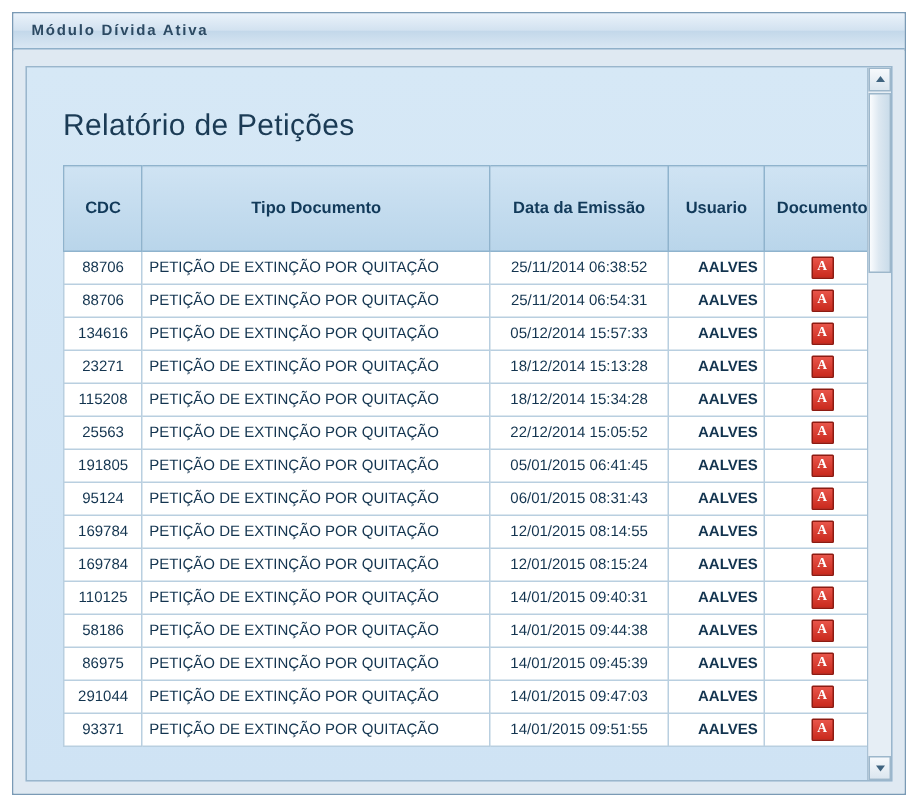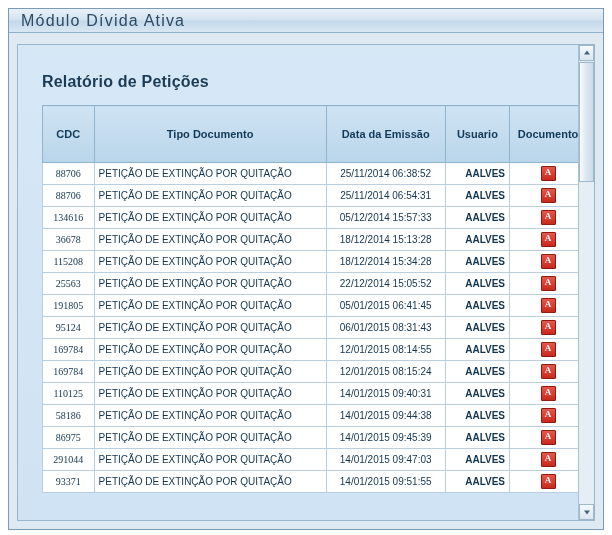--- a/index.html
+++ b/index.html
@@ -26,24 +26,24 @@
   .title-bar {
     height: 24px;
     background: linear-gradient(to bottom, #eaf2fa 0%, #d2e2f0 48%, #c3d8ea 52%, #d9e7f3 100%);
     border-bottom: 1px solid #8fb0c9;
     display: flex;
     align-items: center;
     padding-left: 12px;
     box-sizing: border-box;
   }
   .title-bar-text {
-    font-size: 16px;
+    font-size: 10px;
     color: #2c4a63;
     letter-spacing: 1.2px;
-    font-weight: normal;
+    font-weight: bold;
   }
   .window-body {
     position: absolute;
     left: 0;
     top: 25px;
     right: 0;
     bottom: 0;
     background: #dfe9f2;
     padding: 10px 8px 8px 8px;
     box-sizing: border-box;
@@ -62,23 +62,23 @@
     left: 0;
     top: 0;
     right: 16px;
     bottom: 0;
     background: linear-gradient(to bottom, #d6e8f6 0%, #cfe3f4 100%);
     overflow: hidden;
     padding: 24px 18px 0 18px;
     box-sizing: border-box;
   }
   .report-title {
-    font-size: 16px;
+    font-size: 20px;
     color: #1b3b55;
-    font-weight: bold;
+    font-weight: normal;
     margin: 4px 0 14px 6px;
     letter-spacing: 0.2px;
   }
   table.report {
     border-collapse: collapse;
     width: 545px;
     margin-left: 6px;
     background: #ffffff;
     font-size: 10px;
   }
@@ -93,21 +93,21 @@
     white-space: nowrap;
   }
   table.report td {
     border: 1px solid #b9cfe0;
     padding: 3px 4px;
     color: #13344f;
     font-size: 10px;
     white-space: nowrap;
     background: #ffffff;
   }
-  td.c-cdc { width: 48px; text-align: center; font-family: Liberation Serif, serif; }
+  td.c-cdc { width: 48px; text-align: center; }
   td.c-tipo { width: 236px; }
   td.c-data { width: 118px; text-align: center; }
   td.c-usuario { width: 62px; text-align: right; font-weight: bold; }
   td.c-doc { width: 72px; text-align: center; }
   .pdf-icon {
     display: inline-block;
     width: 13px;
     height: 13px;
     background: linear-gradient(to bottom, #e8554a 0%, #c9291d 100%);
     border: 1px solid #8d1b12;
@@ -223,21 +223,21 @@
                 <td class="c-doc"><span class="pdf-icon"></span></td>
               </tr>
               <tr>
                 <td class="c-cdc">134616</td>
                 <td class="c-tipo">PETIÇÃO DE EXTINÇÃO POR QUITAÇÃO</td>
                 <td class="c-data">05/12/2014 15:57:33</td>
                 <td class="c-usuario">AALVES</td>
                 <td class="c-doc"><span class="pdf-icon"></span></td>
               </tr>
               <tr>
-                <td class="c-cdc">36678</td>
+                <td class="c-cdc">23271</td>
                 <td class="c-tipo">PETIÇÃO DE EXTINÇÃO POR QUITAÇÃO</td>
                 <td class="c-data">18/12/2014 15:13:28</td>
                 <td class="c-usuario">AALVES</td>
                 <td class="c-doc"><span class="pdf-icon"></span></td>
               </tr>
               <tr>
                 <td class="c-cdc">115208</td>
                 <td class="c-tipo">PETIÇÃO DE EXTINÇÃO POR QUITAÇÃO</td>
                 <td class="c-data">18/12/2014 15:34:28</td>
                 <td class="c-usuario">AALVES</td>

